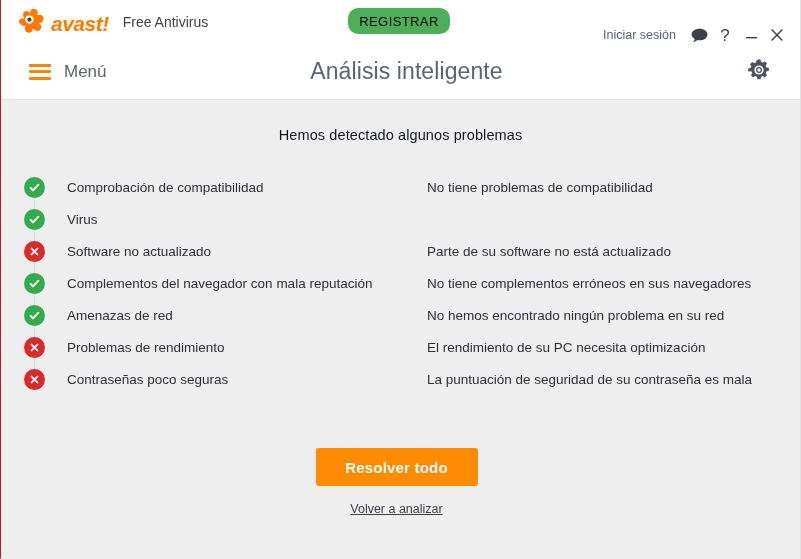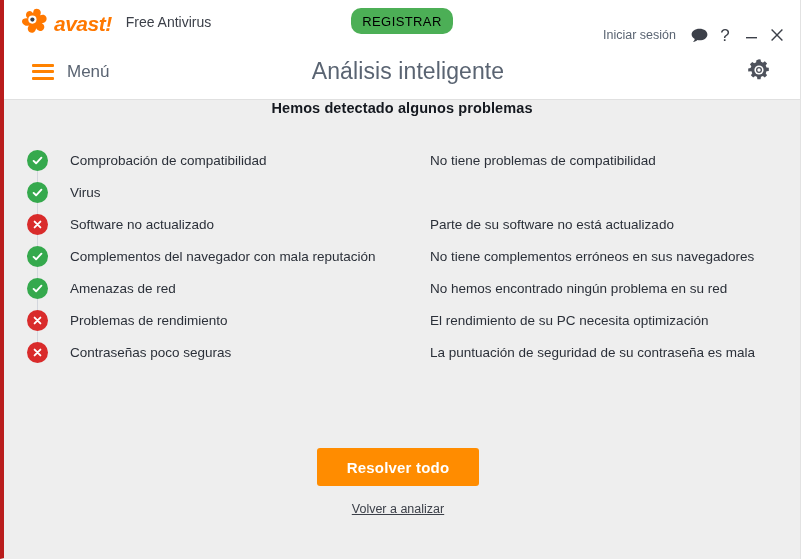--- a/index.html
+++ b/index.html
@@ -13,21 +13,21 @@
     background: #eeeeee;
     font-family: "Liberation Sans", sans-serif;
     -webkit-font-smoothing: antialiased;
   }
   #app {
     position: relative;
     width: 801px;
     height: 559px;
     box-sizing: border-box;
     background: #eeeeee;
-    border-left: 4px solid #b91c1c;
+    border-left: 1px solid #b91c1c;
     border-right: 1px solid #e2e2e2;
     border-bottom: 1px solid #e2e2e2;
   }
 
   
   .titlebar {
     position: relative;
     height: 44px;
     background: #ffffff;
     display: flex;
@@ -172,22 +172,23 @@
 
   
   .content {
     position: relative;
     background: #eeeeee;
     height: 459px;
   }
   .result-heading {
     text-align: center;
     font-size: 14.5px;
-    font-weight: bold;
+    font-weight: normal;
     color: #14181f;
+    padding-top: 27px;
     letter-spacing: 0.1px;
   }
   .checklist {
     position: relative;
     margin: 28px 0 0 0;
     padding: 0;
     list-style: none;
   }
   .check-row {
     position: relative;

